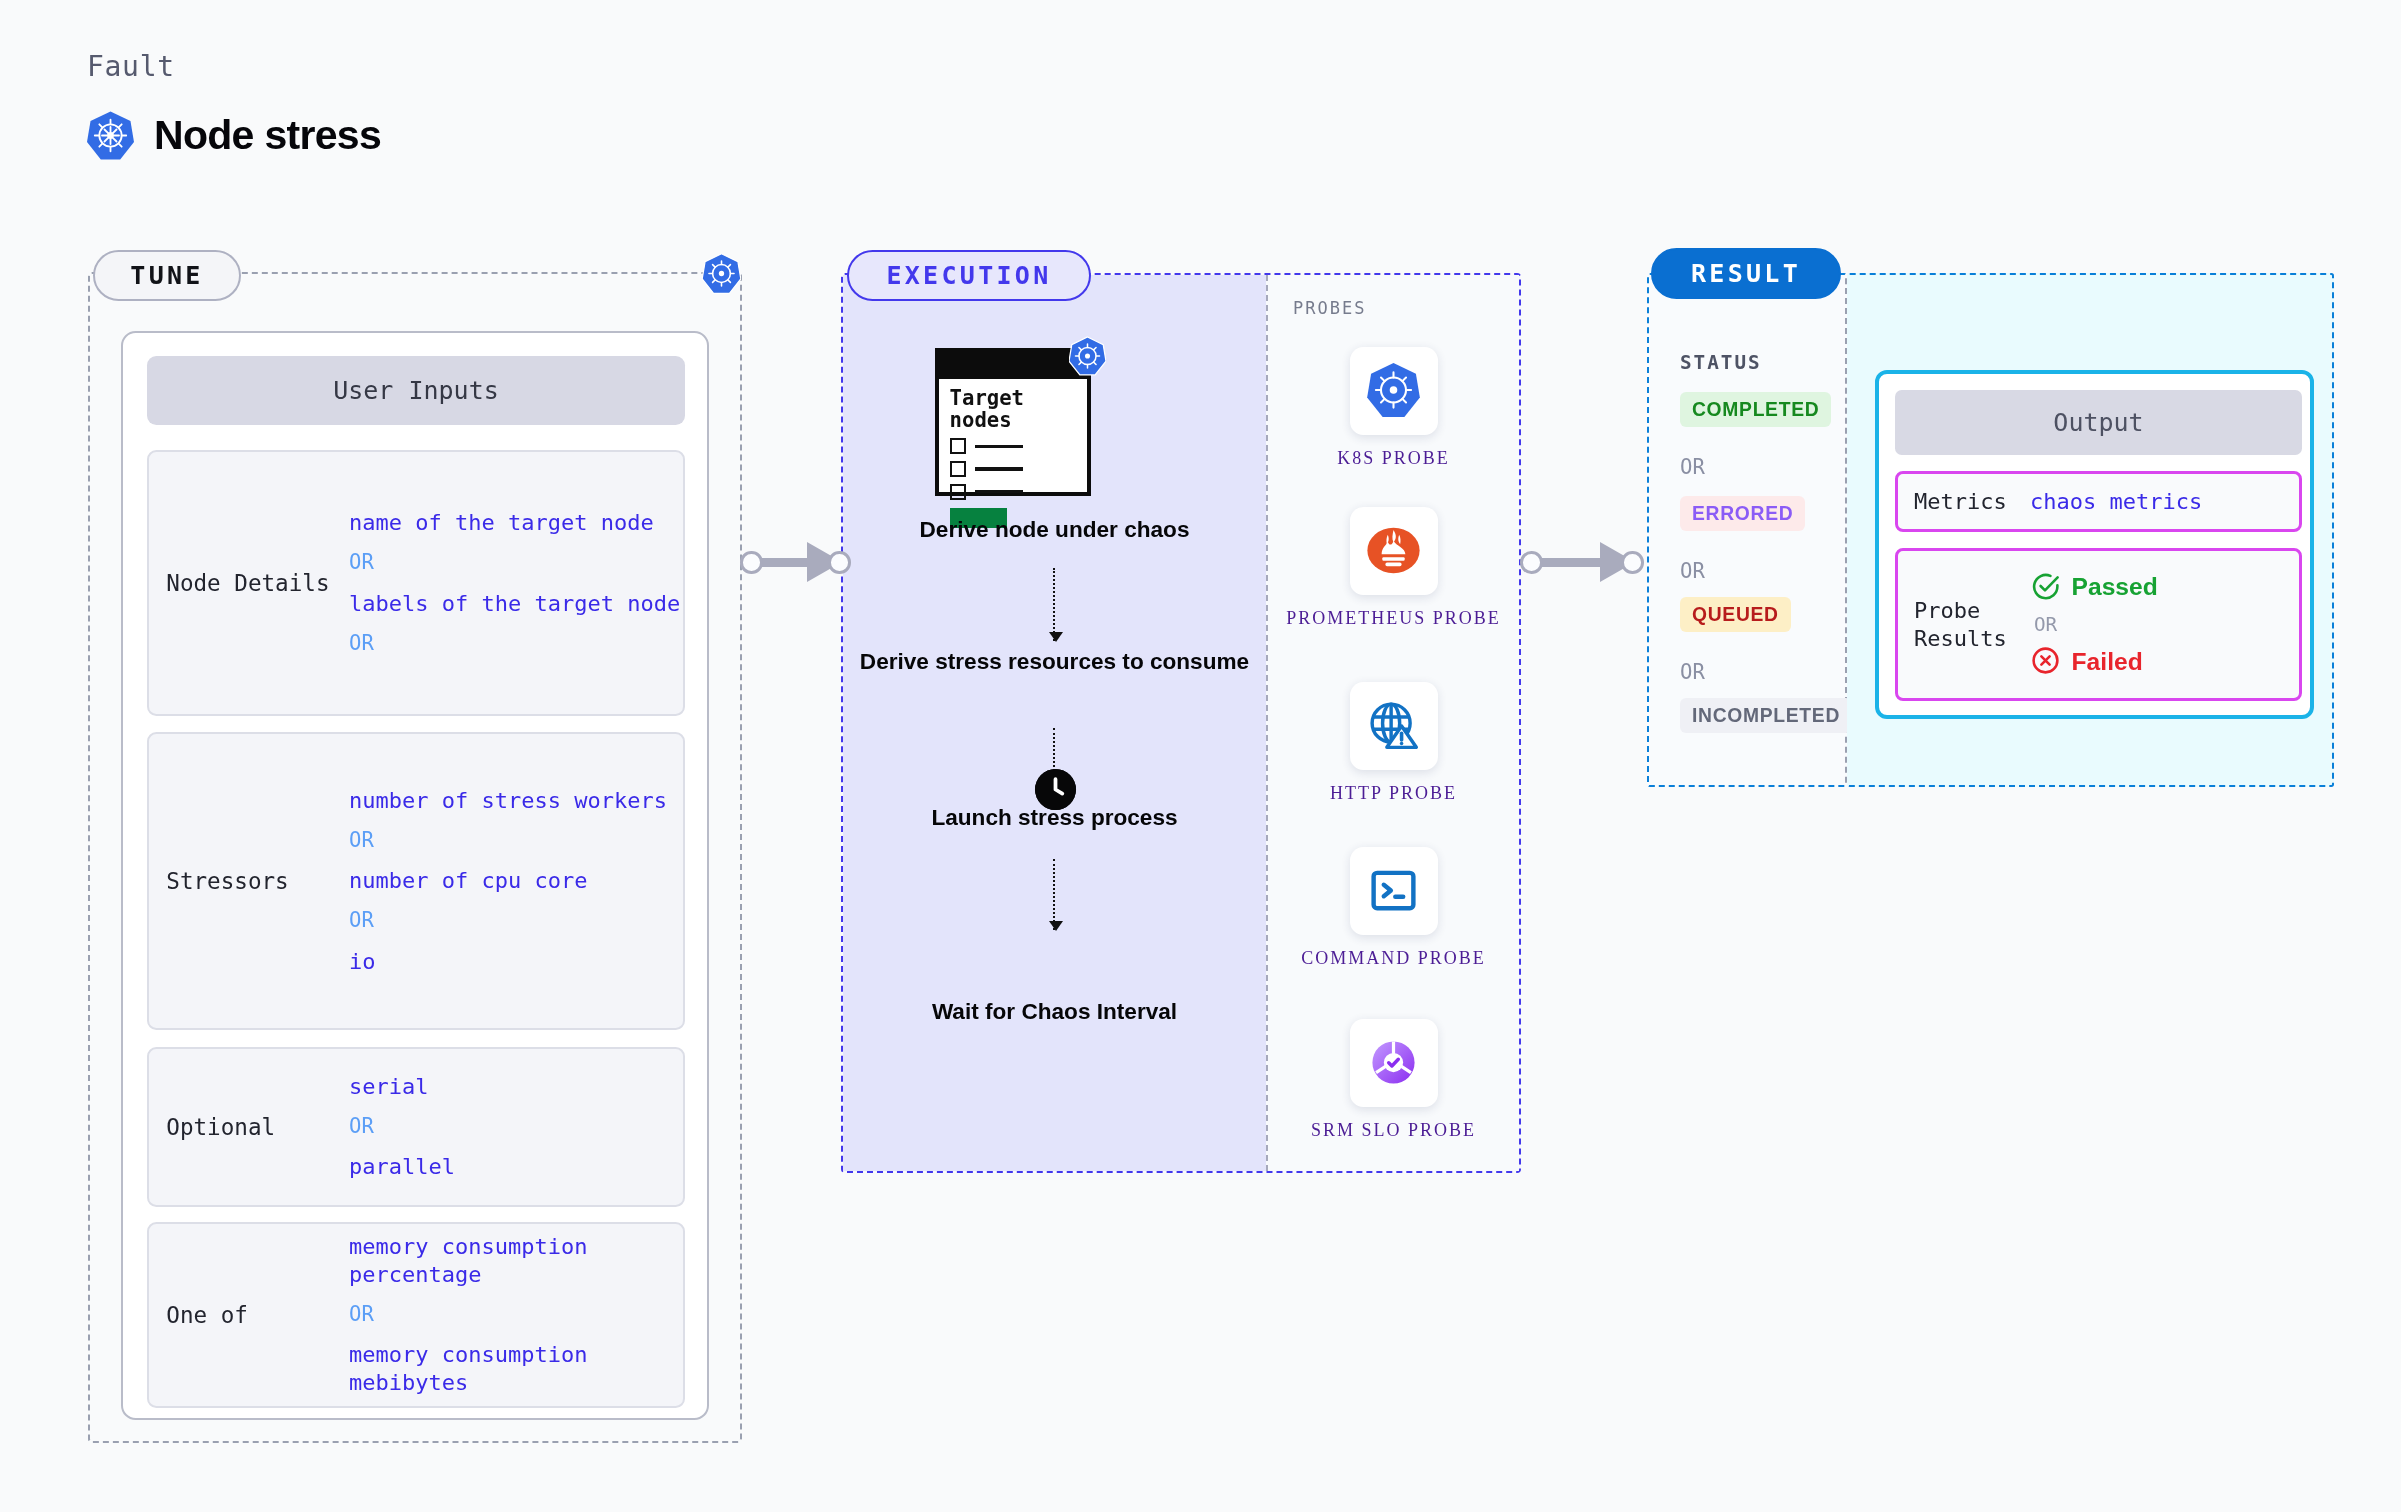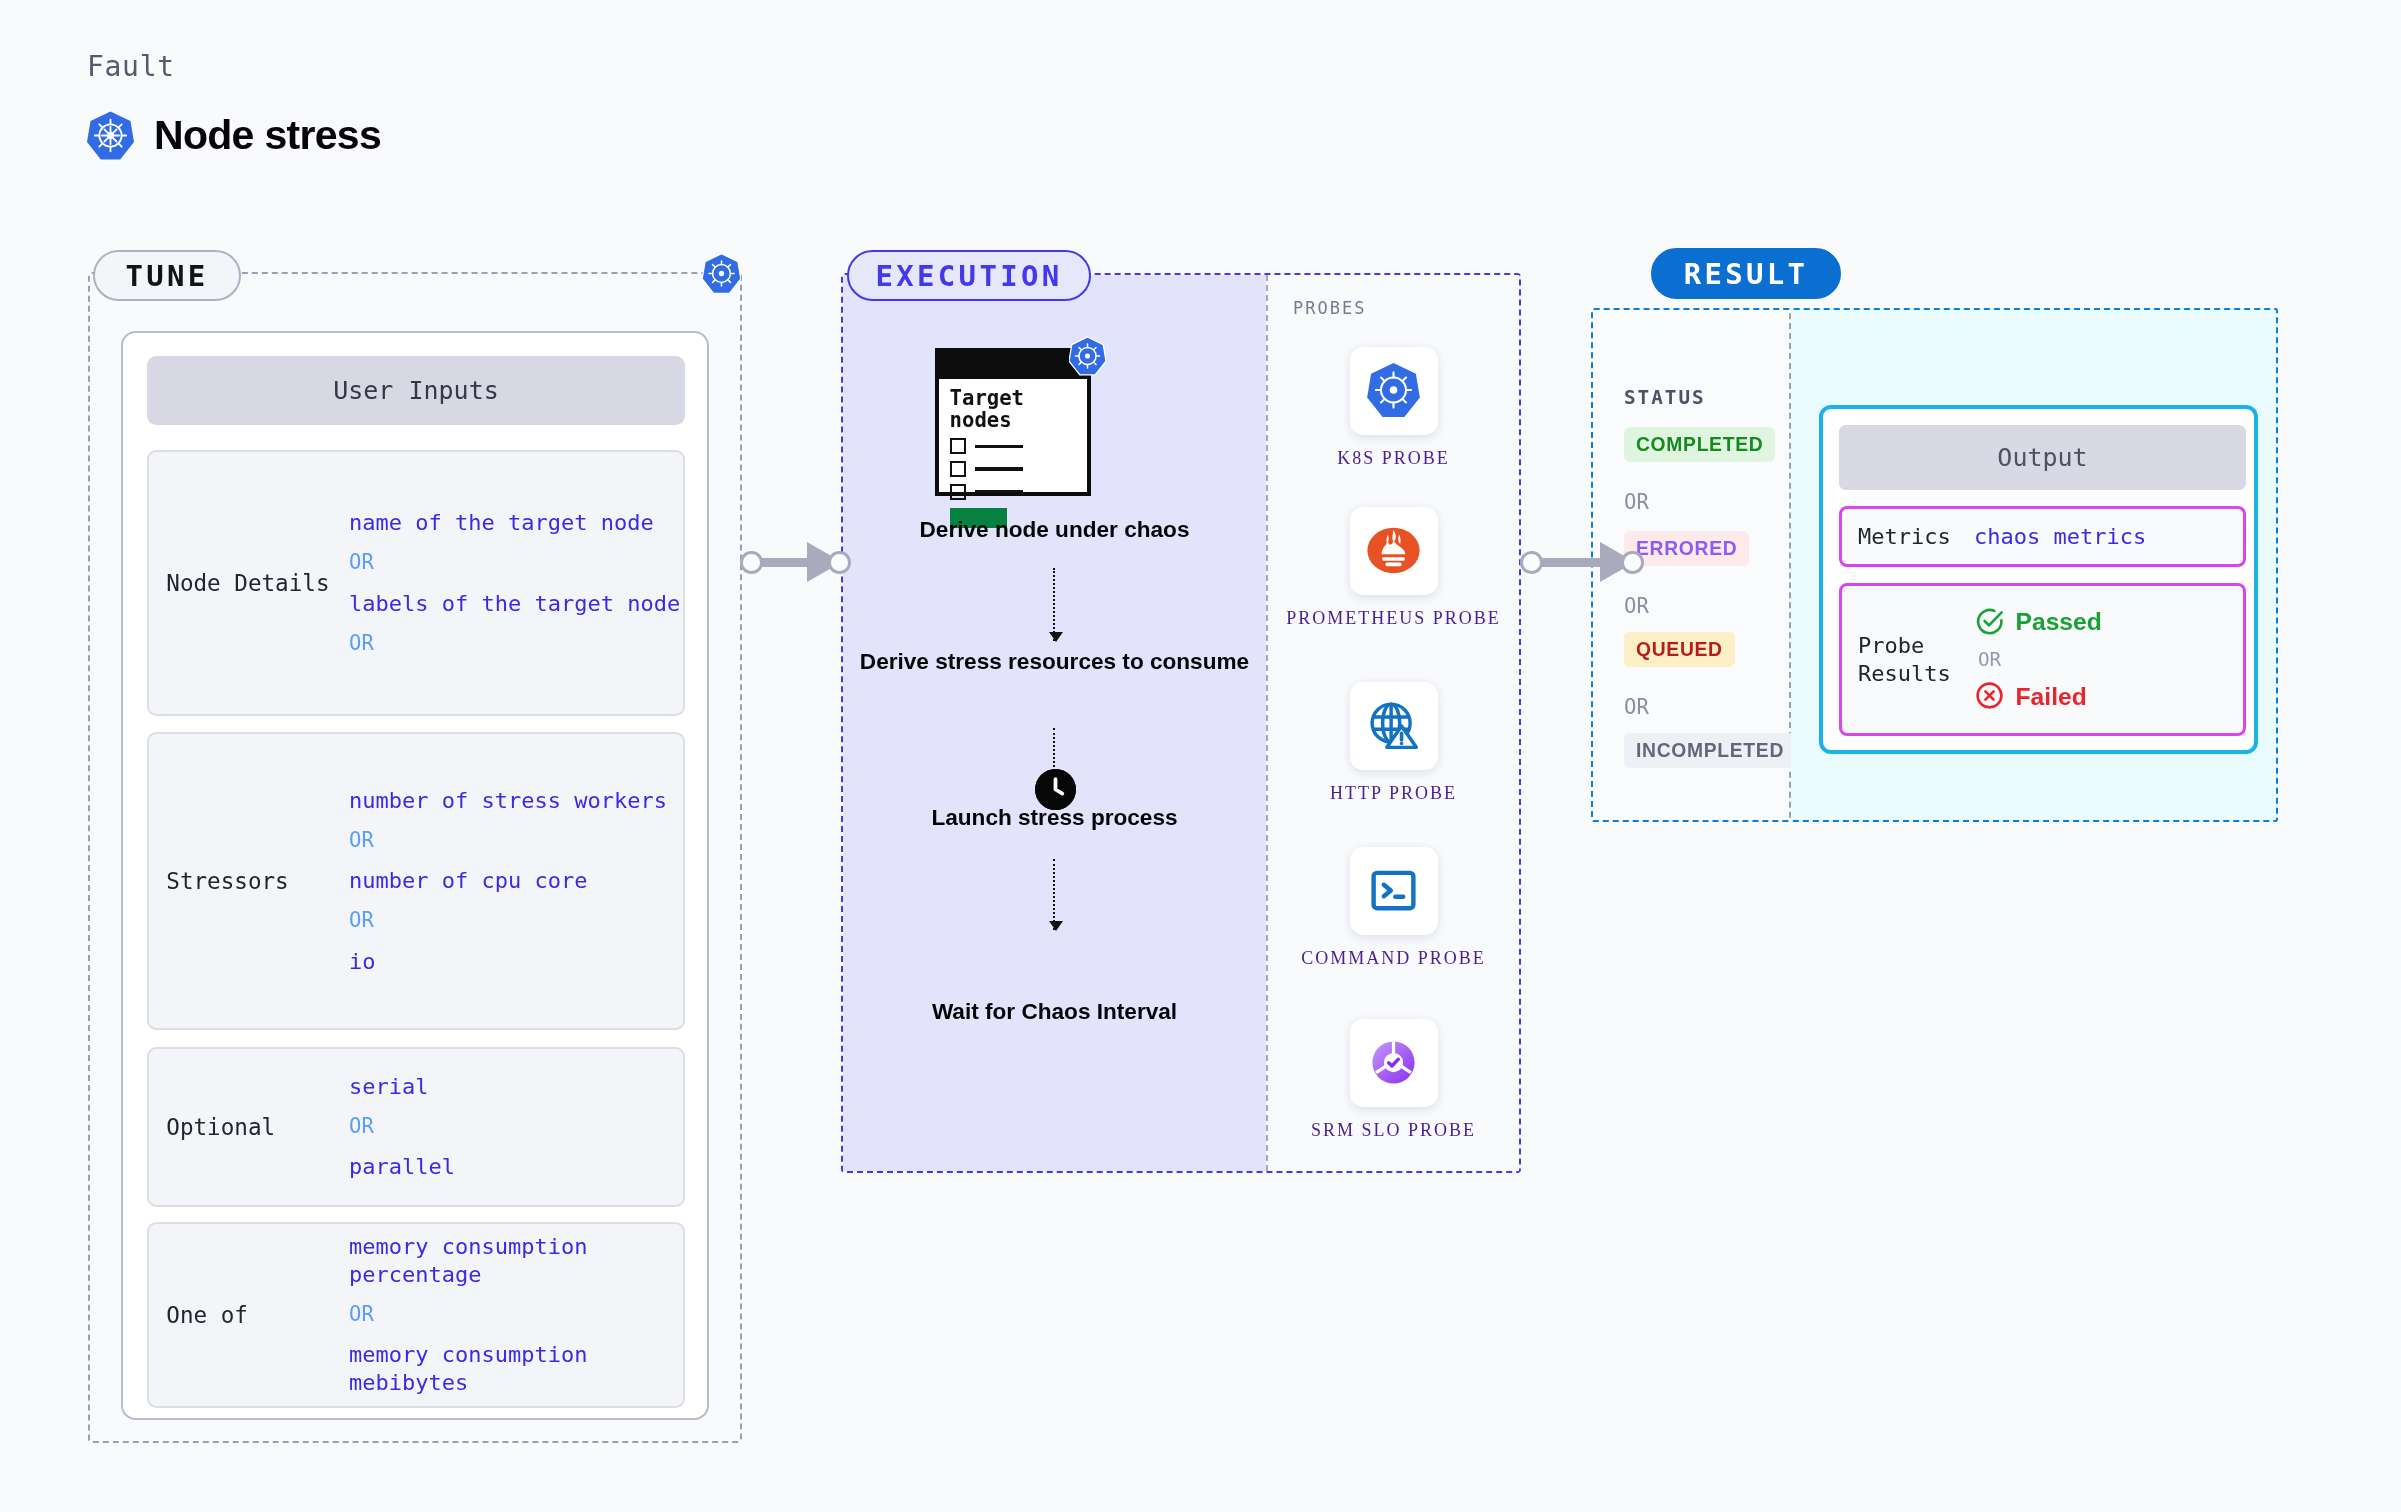--- a/index.html
+++ b/index.html
@@ -28,21 +28,21 @@
 
   
   .k8s { display: block; }
 
   
   .pill {
     position: absolute; z-index: 30;
     display: flex; align-items: center; justify-content: center;
     height: 51px; border-radius: 27px;
     font-family: "DejaVu Sans Mono", monospace;
-    font-weight: bold; font-size: 29px; letter-spacing: 3.3px;
+    font-weight: bold; font-size: 25px; letter-spacing: 3.3px;
   }
   .pill-tune {
     left: 93px; top: 250px; width: 148px;
     background: #f4f5f8; border: 2.7px solid #aeb1c2; color: #111318;
   }
   .pill-exec {
     left: 847px; top: 250px; width: 244px;
     background: #e7e7fc; border: 2.7px solid #4338ec; color: #4338ec;
   }
   .pill-res {
@@ -188,24 +188,23 @@
     border-left: 7.3px solid transparent; border-right: 7.3px solid transparent;
     border-top: 10.6px solid #111;
   }
   .clock {
     position: absolute; left: 192px; top: 494px;
     width: 41px; height: 41px; border-radius: 50%; background: #070708;
   }
 
   
   .res-box {
-    position: absolute; left: 1591px; top: 273px;
+    position: absolute; left: 1647px; top: 273px;
     width: 687px; height: 514px;
     display: flex;
-    margin-top: 35px;
   }
   .res-status {
     width: 200px; height: 100%;
     background: #f9fbfd;
     border: 2.7px dashed #0a7fd8;
     border-right: 2px dashed #9aa0b0;
     border-radius: 2.7px;
     position: relative;
   }
   .status-title {

